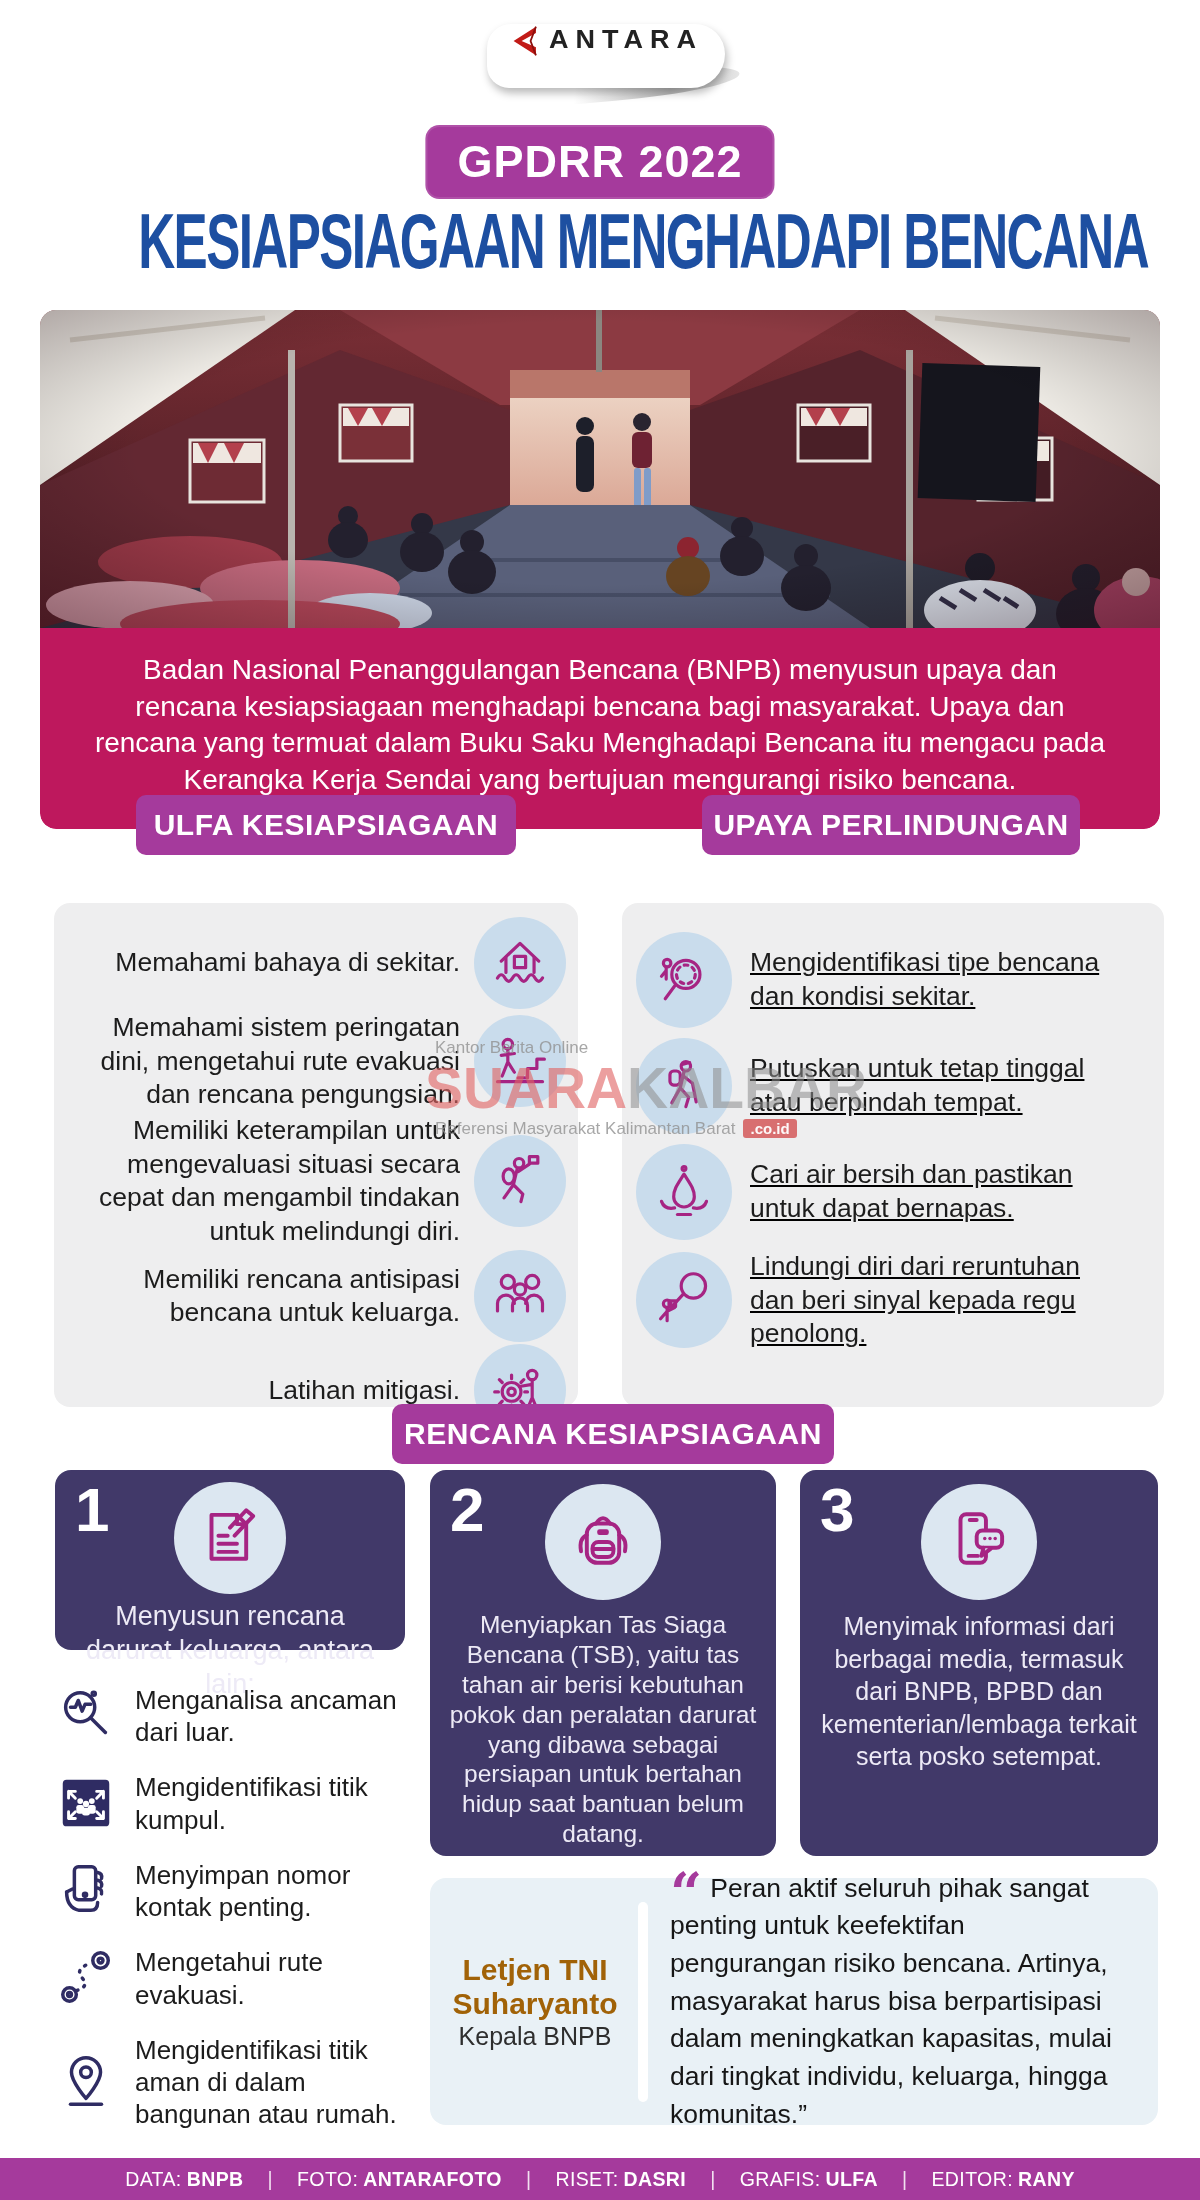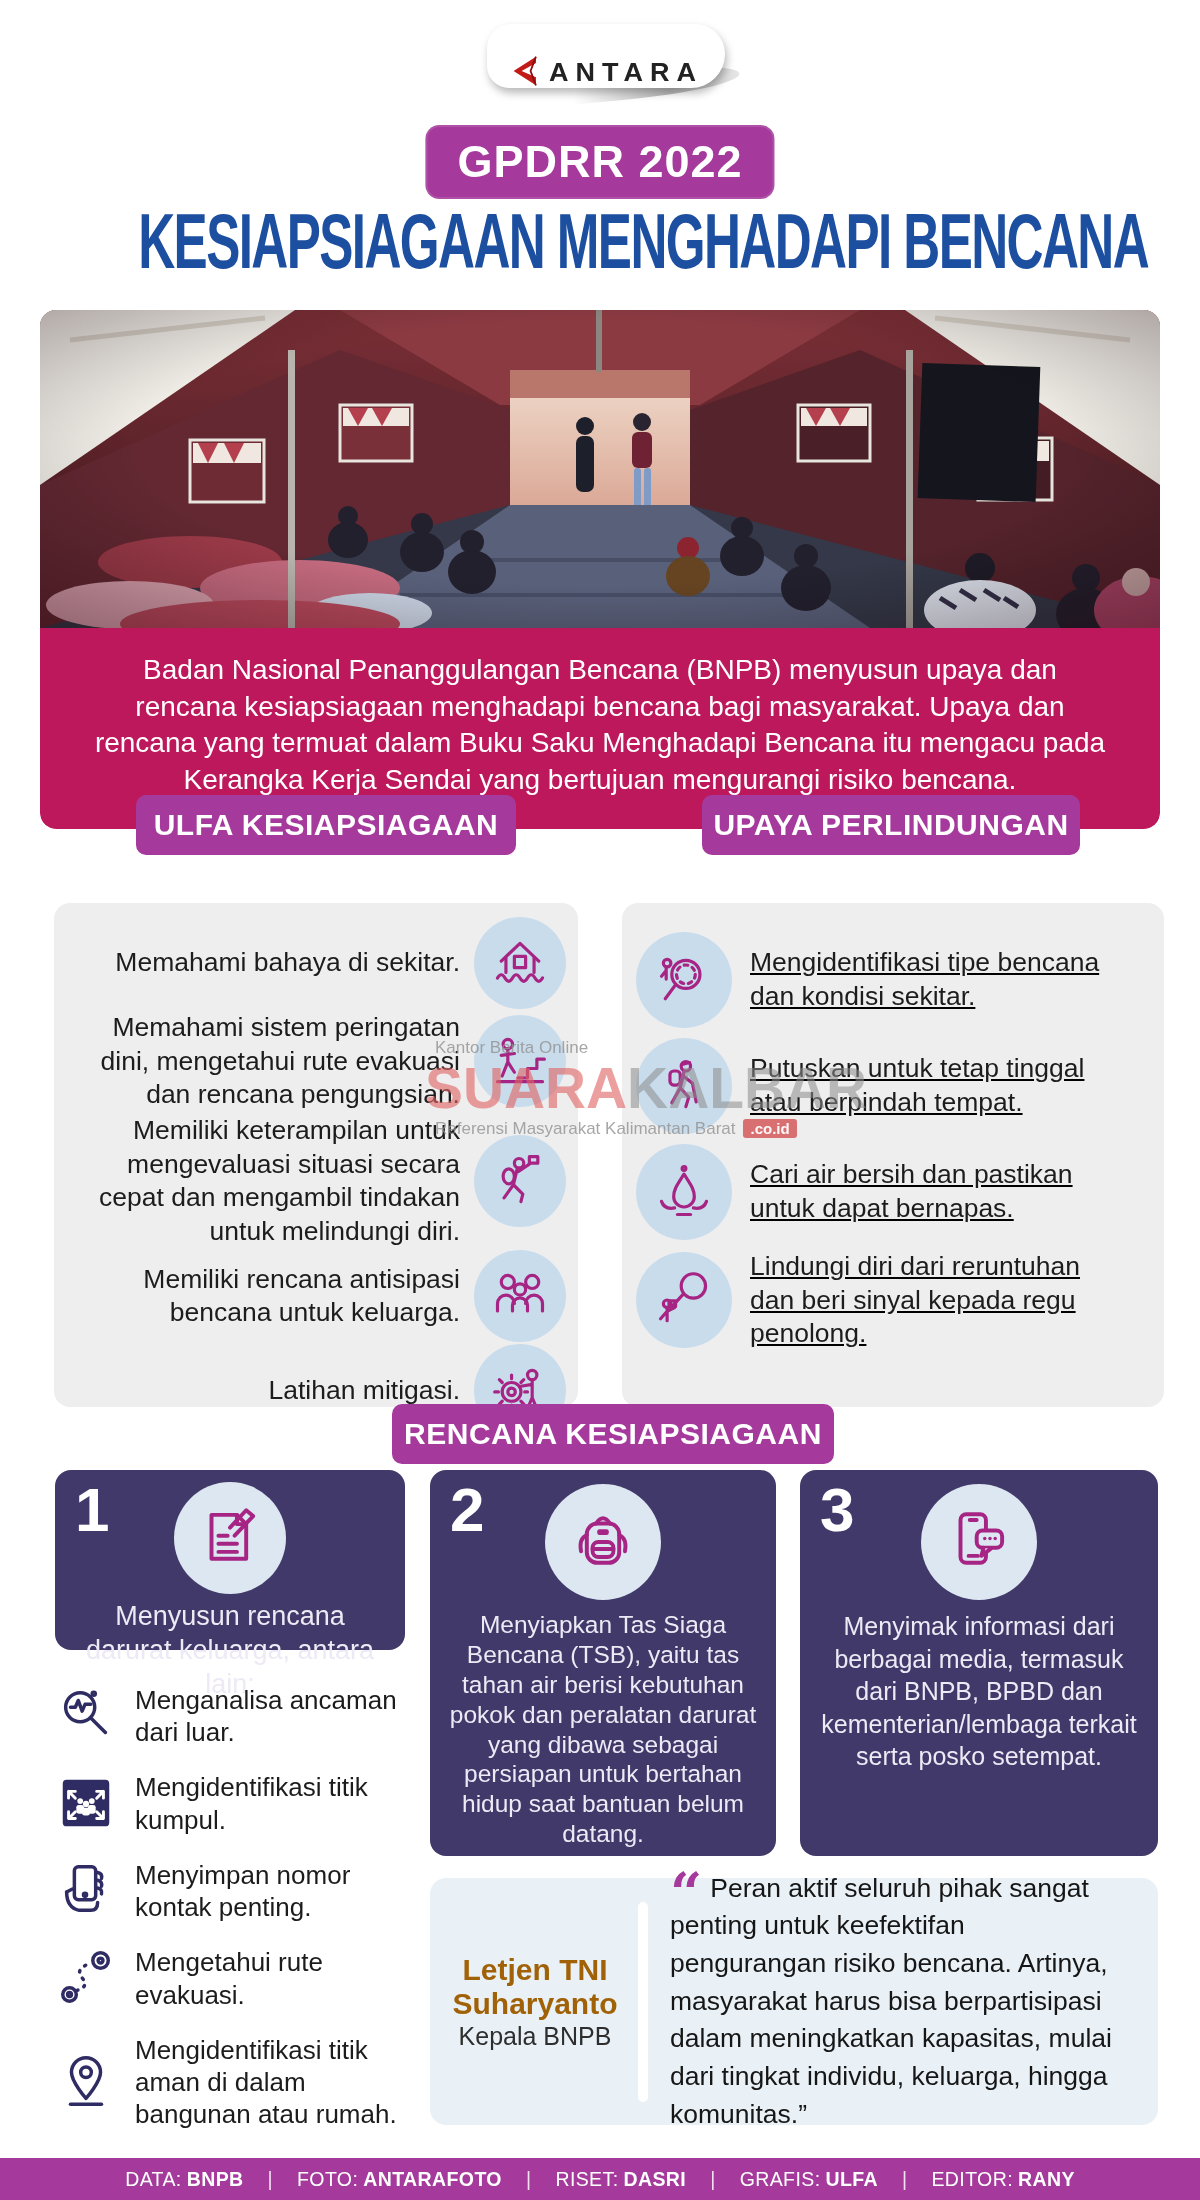--- a/index.html
+++ b/index.html
@@ -6,21 +6,21 @@
   html,body { background:#ffffff; }
   body { font-family:"Liberation Sans", sans-serif; }
   .page { position:relative; width:1200px; height:2200px; background:#fff; overflow:hidden; margin:0 auto; }
 
   
   .logo-swoosh { position:absolute; left:505px; top:70px; width:235px; height:30px;
     background:linear-gradient(100deg,#ffffff 30%,#b9b9b9 70%,#e8e8e8 100%);
     border-radius:50% 60% 70% 40%; transform:rotate(-5deg); }
   .logo-pill { position:absolute; left:487px; top:24px; width:238px; height:64px; background:#ffffff;
     border-radius:24px 30px 34px 22px; box-shadow:2px 5px 9px rgba(0,0,0,.28);
-    display:flex; align-items:flex-end; justify-content:center; gap:4px; }
+    display:flex; align-items:flex-start; justify-content:center; gap:4px; }
   .logo-pill svg { width:36px; height:34px; }
   .brand-text { font-size:27px; font-weight:bold; color:#222; letter-spacing:7px; transform:scaleY(.96); }
 
   .gpdrr-badge { position:absolute; top:125px; left:50%; transform:translateX(-50%);
     background:#A53A9C; color:#fff; font-size:45px; font-weight:bold; padding:11px 32px;
     border-radius:14px; letter-spacing:1px; box-shadow:inset 0 0 0 2px rgba(255,255,255,.12); }
 
   .main-title { position:absolute; top:204px; left:12px; width:1200px; text-align:center; }
   .main-title span { display:inline-block; white-space:nowrap; color:#1D4FA1; font-weight:800;
     font-size:64px; letter-spacing:-2px; transform:scaleX(.80) scaleY(1.22); transform-origin:center; }

